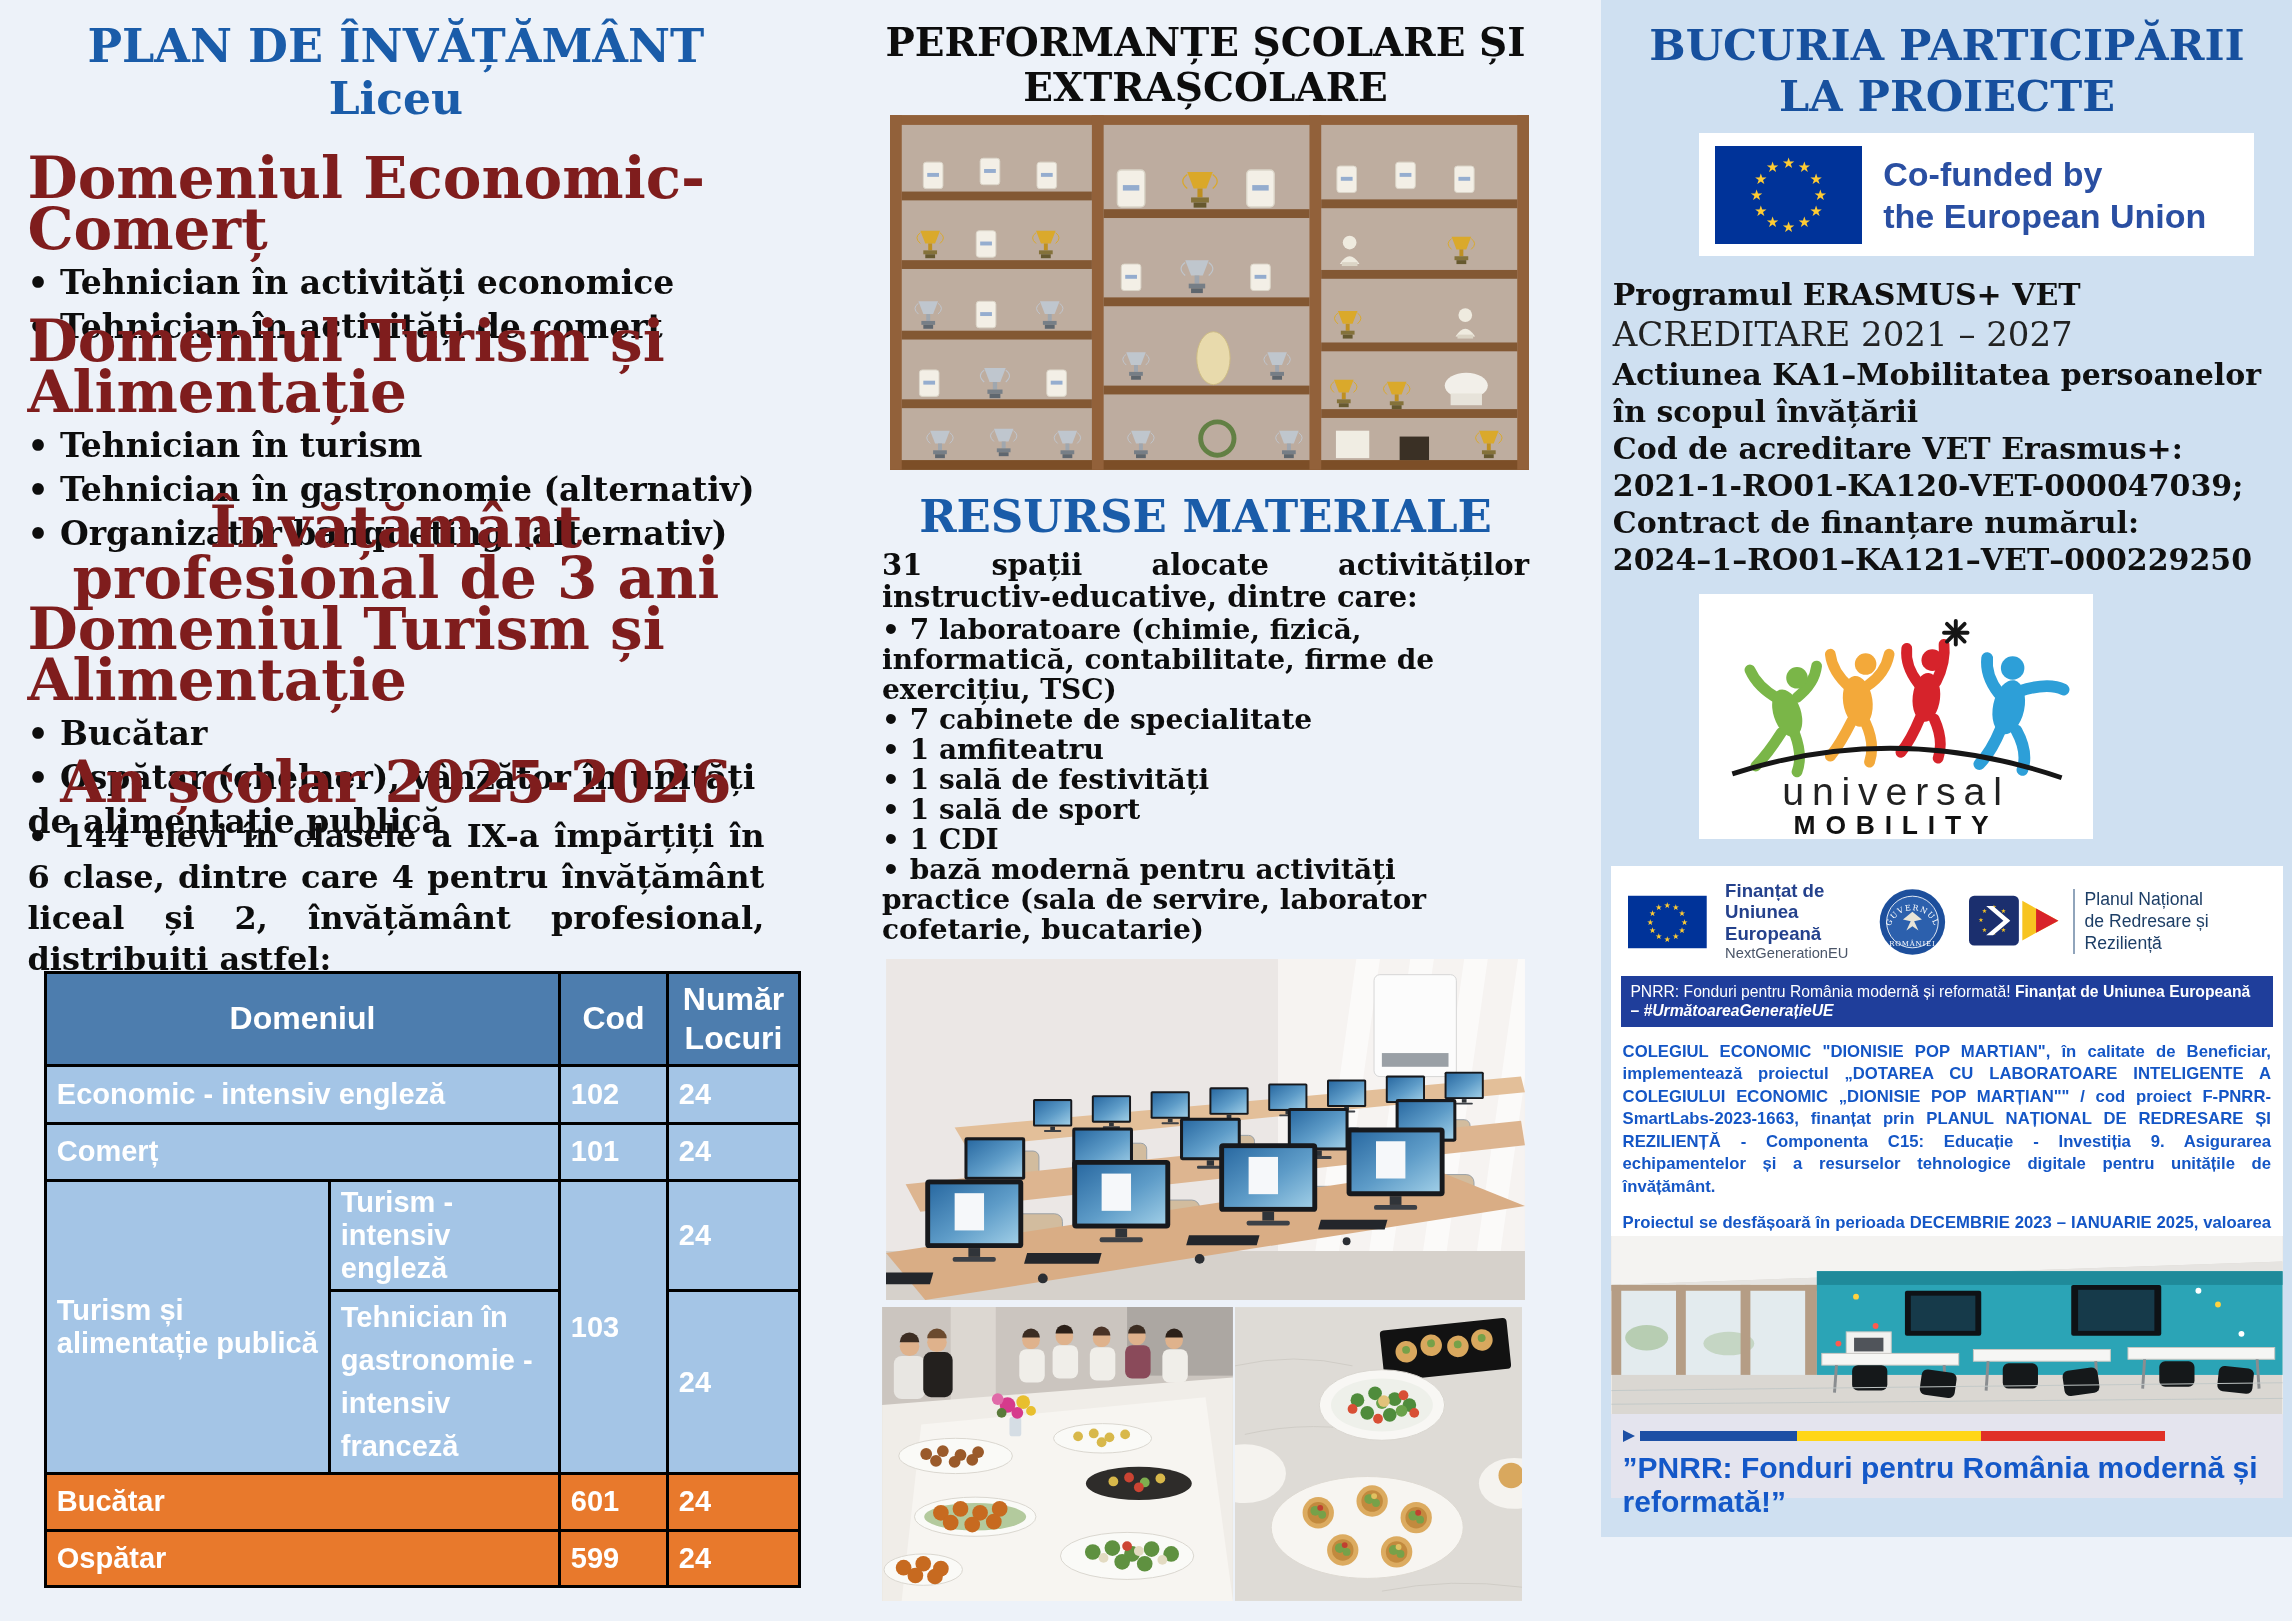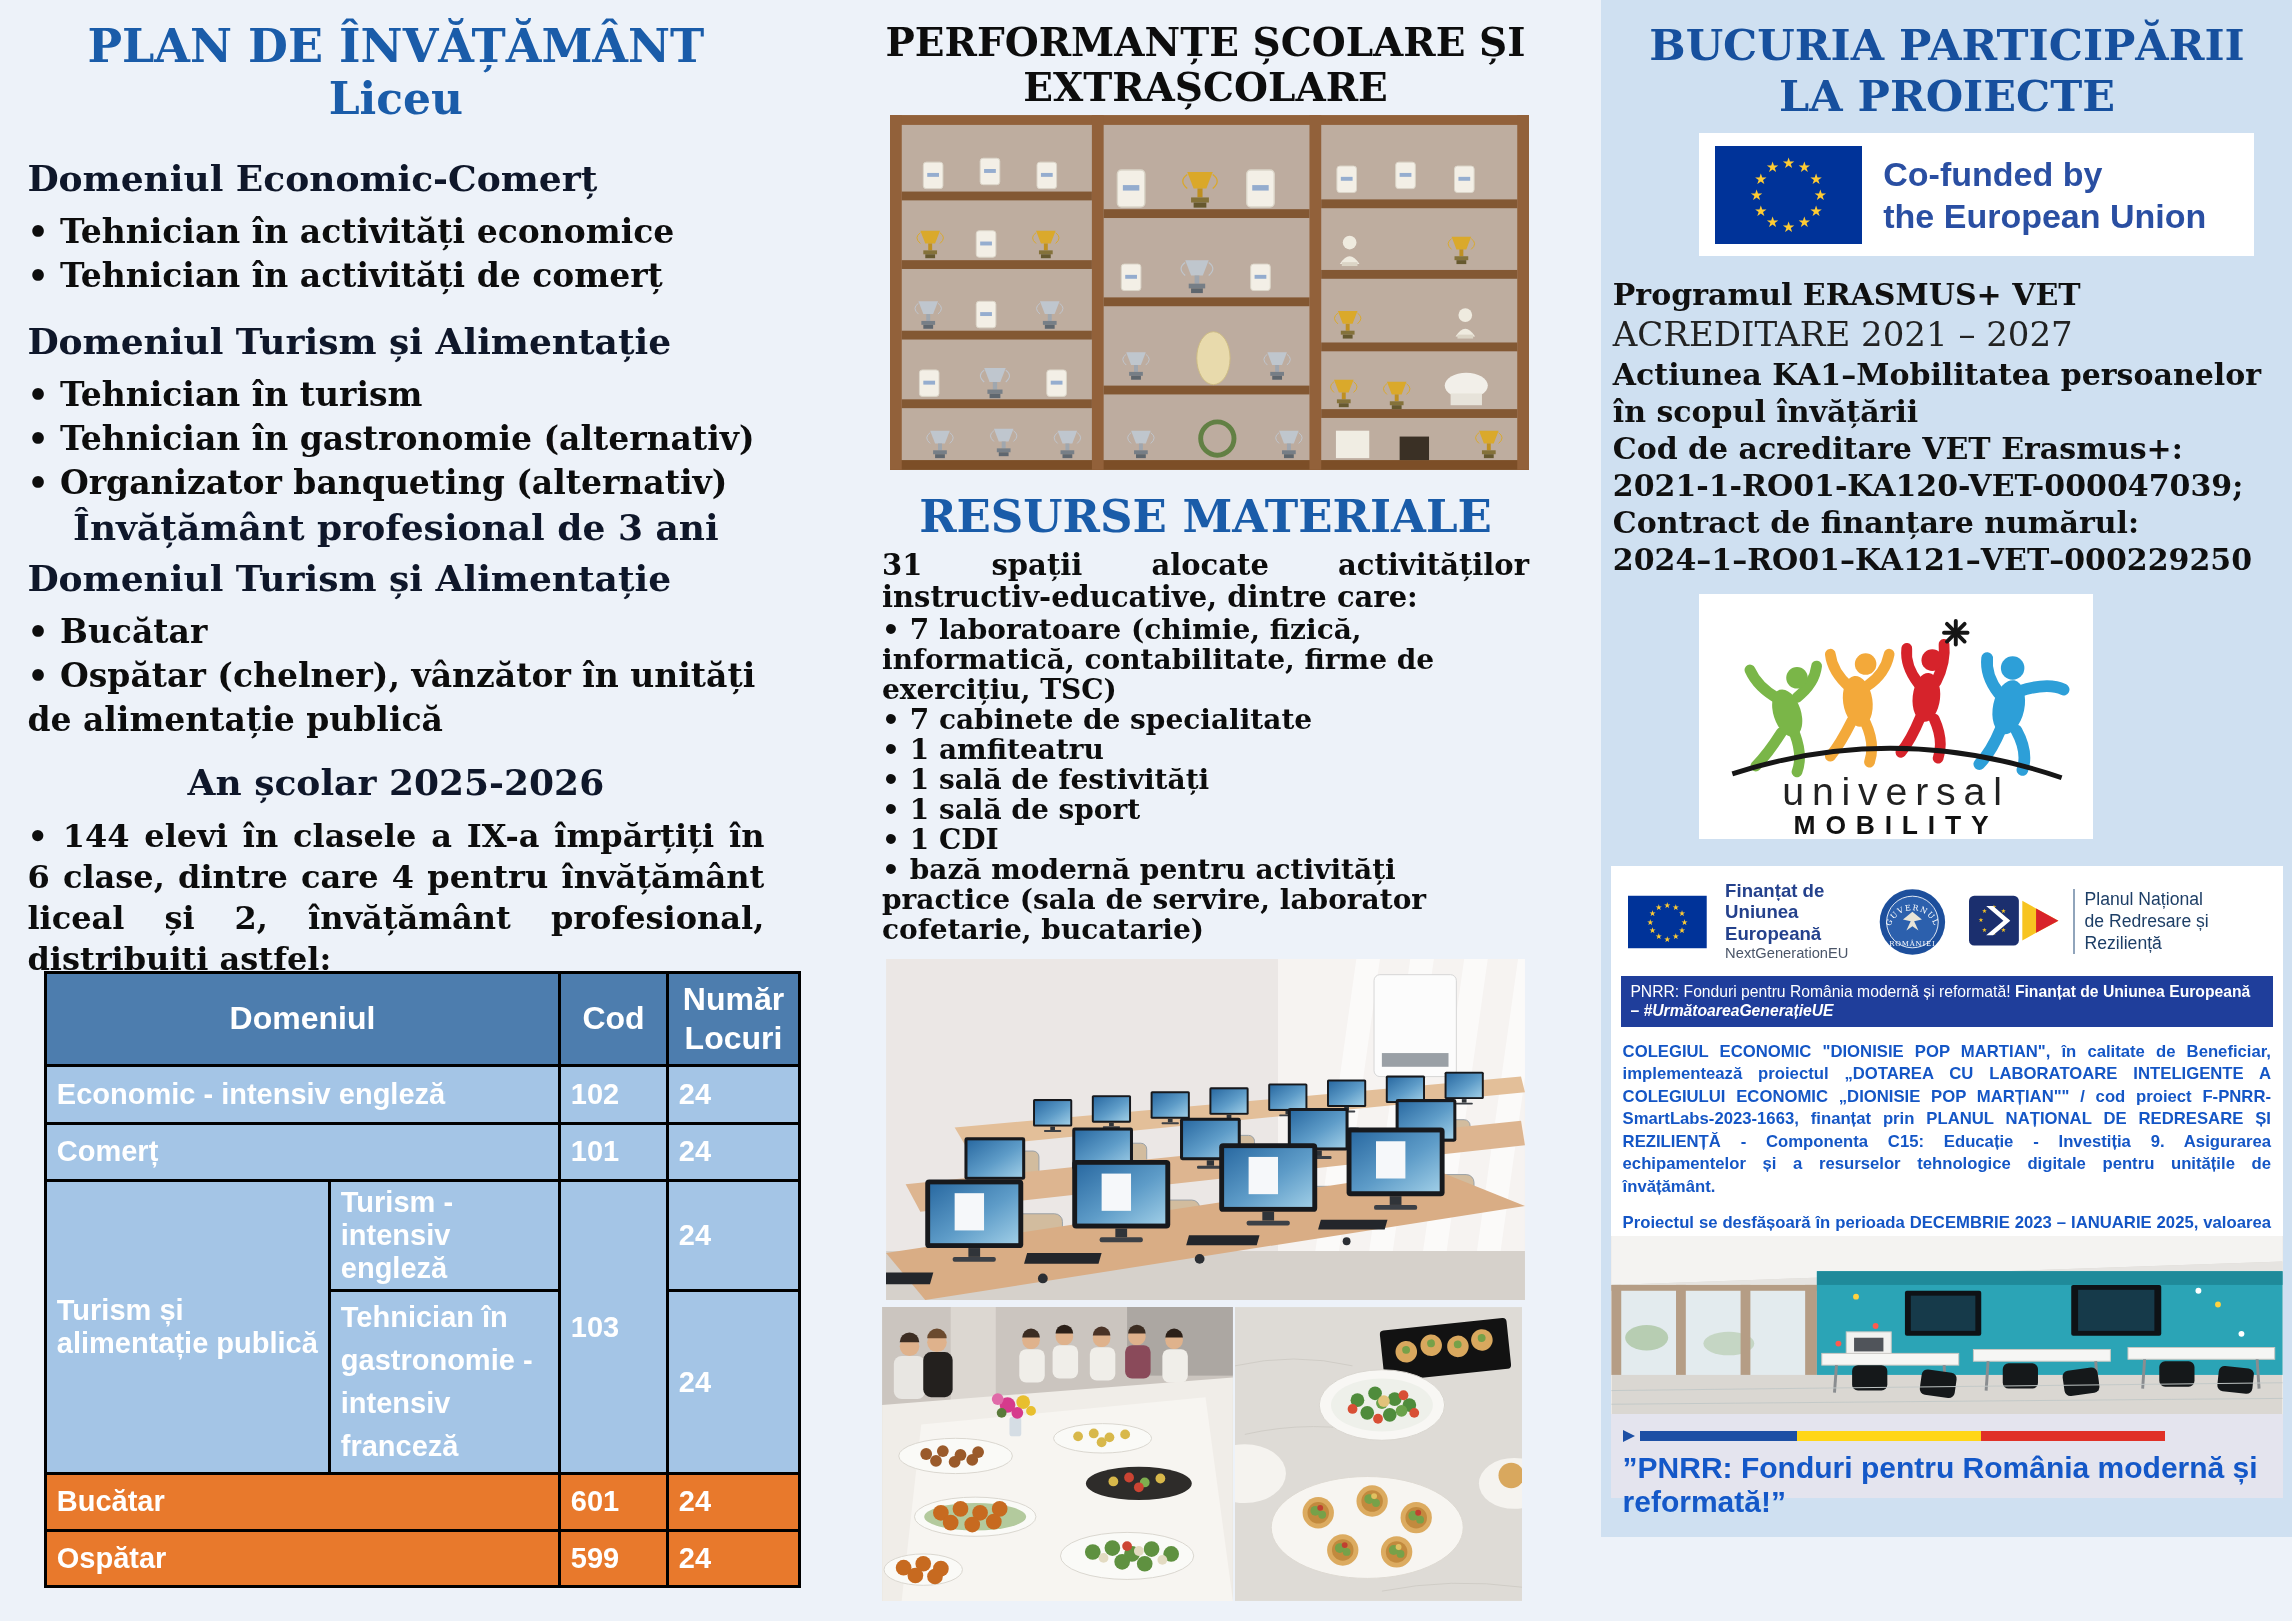--- a/index.html
+++ b/index.html
@@ -5,21 +5,21 @@
   html,body{margin:0;padding:0;}
   .page{position:relative;width:2293px;height:1621px;background:#edf2f9;overflow:hidden;
         font-family:"DejaVu Serif",serif;}
   .abs{position:absolute;}
 
   
   .lt{left:27.4px;top:19.6px;width:737px;text-align:center;color:#1a5ca9;}
   .lt .t1{font-size:46px;font-weight:bold;line-height:53px;}
   .lt .t2{font-size:44px;font-weight:bold;line-height:51px;}
   .lsec{left:27.4px;width:737px;}
-  .h-blue{font-size:36px;font-weight:bold;color:#0f172a;line-height:51px;}
+  .h-blue{font-size:58px;font-weight:bold;color:#7f1d1d;line-height:51px;}
   .h-blue.center{text-align:center;}
   .blist{margin:5.9px 0 0 0;padding:0;list-style:none;}
   .blist li{font-size:33px;font-weight:bold;color:#0d0d0d;line-height:44px;}
   .blist li::before{content:"•  ";}
   .lpara{margin:7.8px 0 0 0;font-size:32px;font-weight:bold;color:#0d0d0d;line-height:41px;text-align:justify;}
   .lpara::before{content:"•  ";}
 
   
   .plan-table{position:absolute;left:44px;top:971px;border-collapse:collapse;
               font-family:"Liberation Sans",sans-serif;color:#fff;font-weight:bold;}

